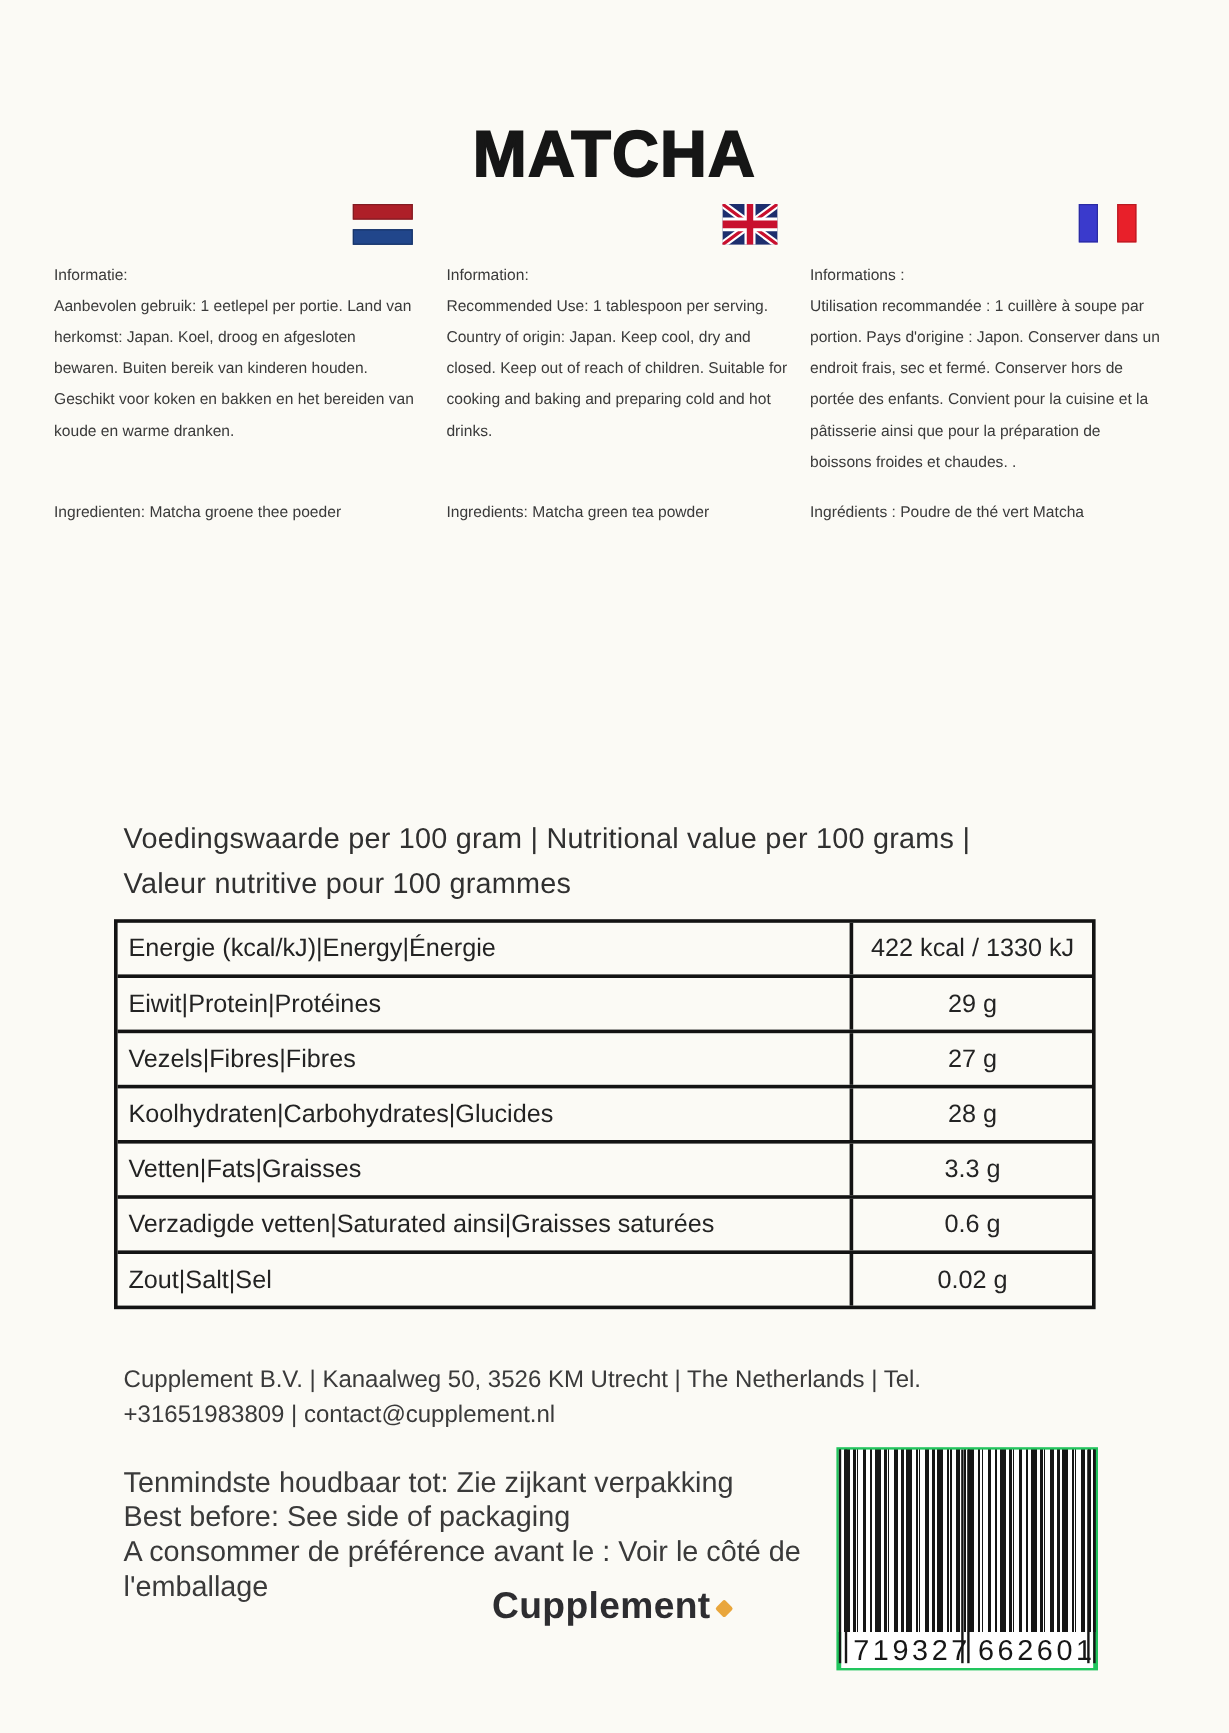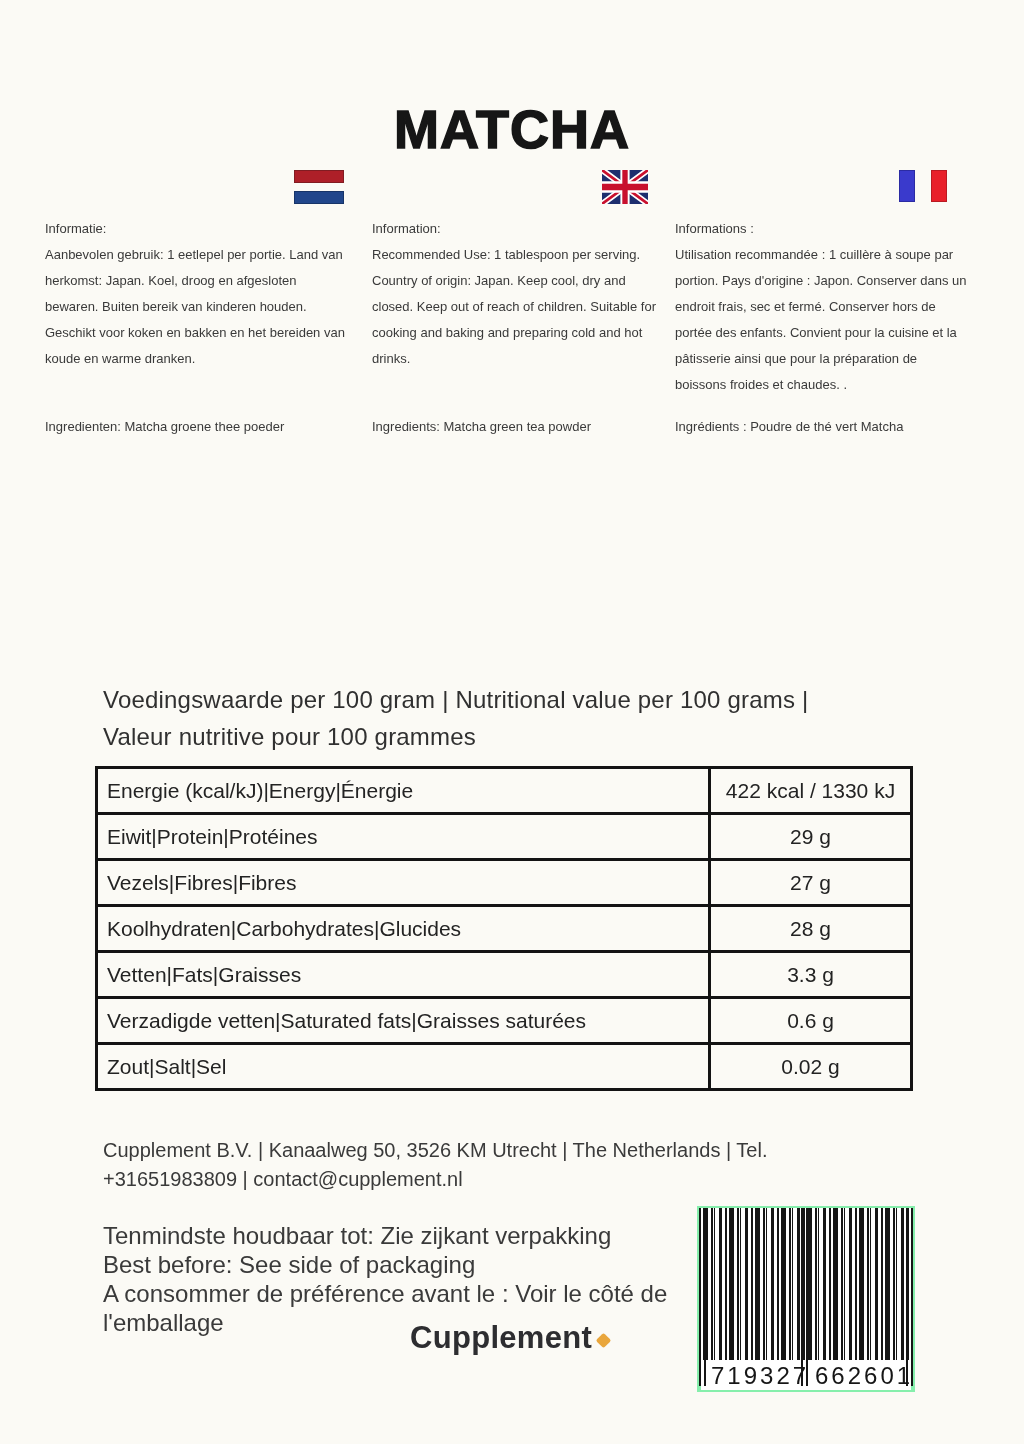--- a/index.html
+++ b/index.html
@@ -79,21 +79,21 @@
   }
   .brand-dot{
     display:inline-block;width:11px;height:11px;margin-left:6px;
     background:#E9A63C;border-radius:2px;
     transform:rotate(45deg);position:relative;top:-2px;
   }
 
   
   .barcode{
     position:absolute;left:697px;top:1206px;width:218px;height:186px;
-    background:#86efac;
+    background:#22c55e;
   }
   .bars{
     position:absolute;left:2px;right:2px;top:2px;height:152px;
     background:repeating-linear-gradient(90deg,
       #161616 0 2px,#fff 2px 4px,
       #161616 4px 9px,#fff 9px 12px,
       #161616 12px 14px,#fff 14px 15px,
       #161616 15px 16px,#fff 16px 20px,
       #161616 20px 23px,#fff 23px 26px);
   }
@@ -175,21 +175,21 @@
     </div>
     <div class="nrow">
       <div class="ncell-label">Koolhydraten|Carbohydrates|Glucides</div>
       <div class="ncell-value">28 g</div>
     </div>
     <div class="nrow">
       <div class="ncell-label">Vetten|Fats|Graisses</div>
       <div class="ncell-value">3.3 g</div>
     </div>
     <div class="nrow">
-      <div class="ncell-label">Verzadigde vetten|Saturated fats|Graisses saturées</div>
+      <div class="ncell-label">Verzadigde vetten|Saturated ainsi|Graisses saturées</div>
       <div class="ncell-value">0.6 g</div>
     </div>
     <div class="nrow">
       <div class="ncell-label">Zout|Salt|Sel</div>
       <div class="ncell-value">0.02 g</div>
     </div>
   </div>
 
   <div class="company">
     <div>Cupplement B.V. | Kanaalweg 50, 3526 KM Utrecht | The Netherlands | Tel.</div>

